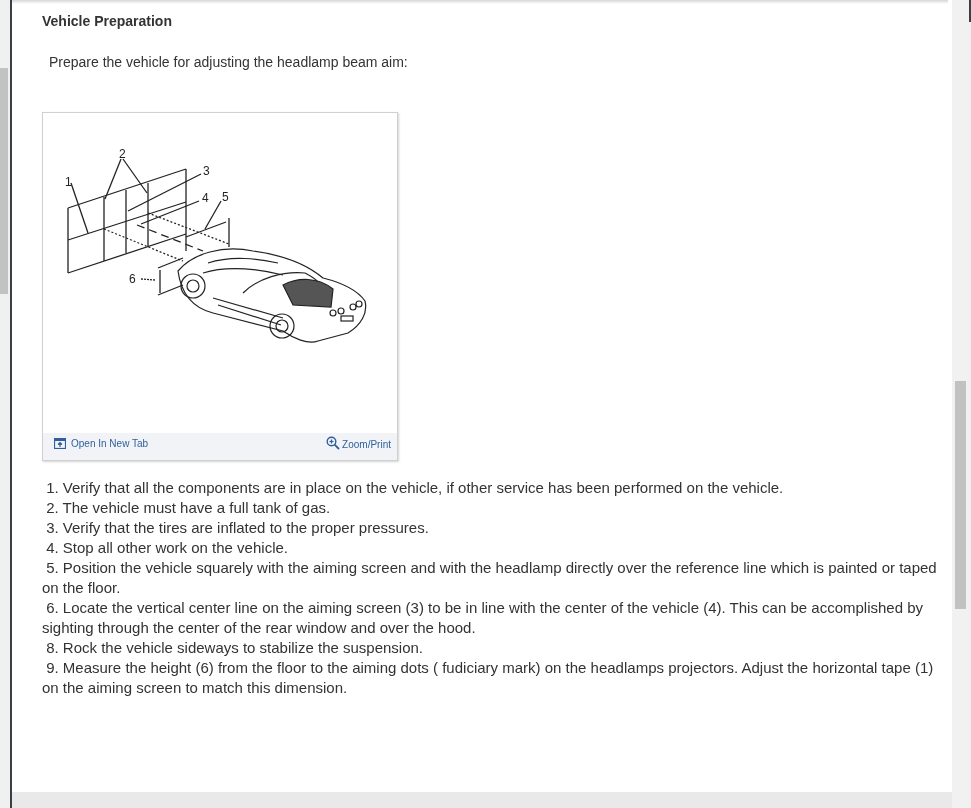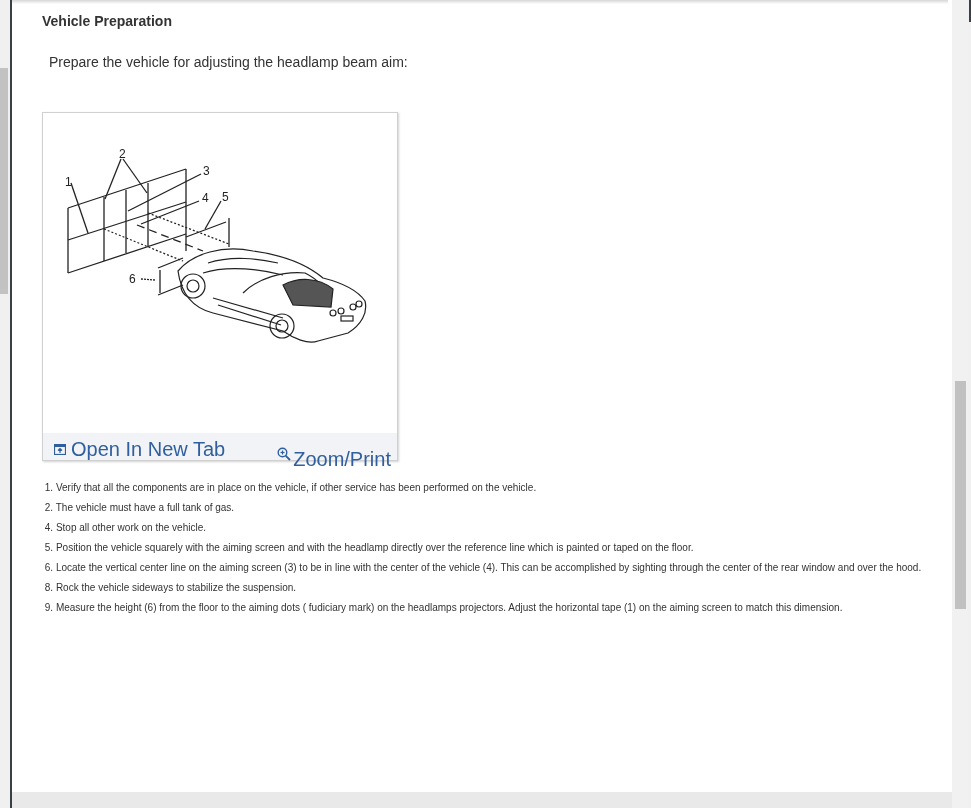--- a/index.html
+++ b/index.html
@@ -79,35 +79,35 @@
   }
   .figure-bar {
     position: absolute;
     left: 0; bottom: 0;
     width: 354px; height: 27px;
     background: #f1f3f6;
   }
   .fig-link {
     position: absolute;
     top: 5px;
-    font-size: 20px;
+    font-size: 10px;
     color: #2f5f9e;
     cursor: pointer;
     white-space: nowrap;
     display: flex;
     align-items: center;
   }
   .fig-link.open { left: 11px; }
   .fig-link.zoom { right: 6px; top: 3px; }
   .fig-link svg { margin-right: 5px; }
   .steps {
     position: absolute;
     left: 0; top: 478px;
     width: 896px;
-    font-size: 10px;
+    font-size: 15px;
     line-height: 20px;
     color: #333333;
   }
   .steps p { margin: 0; }
   
   .vscroll {
     position: absolute;
     left: 952px; top: 0;
     width: 16px; height: 808px;
     background: #f1f1f1;
@@ -217,28 +217,29 @@
           </svg>
           <span>Open In New Tab</span>
         </div>
         <div class="fig-link zoom">
           <svg width="14" height="14" viewBox="0 0 14 14" style="margin-right:2px">
             <circle cx="5.5" cy="5.5" r="4.3" fill="none" stroke="#2f5f9e" stroke-width="1.4"></circle>
             <line x1="8.6" y1="8.6" x2="13" y2="13" stroke="#2f5f9e" stroke-width="1.8"></line>
             <line x1="3.5" y1="5.5" x2="7.5" y2="5.5" stroke="#2f5f9e" stroke-width="1.2"></line>
             <line x1="5.5" y1="3.5" x2="5.5" y2="7.5" stroke="#2f5f9e" stroke-width="1.2"></line>
           </svg>
-          <span style="margin-top:12px">Zoom/Print</span>
+          <span style="margin-top:2px">Zoom/Print</span>
         </div>
       </div>
     </div>
 
     <div class="steps">
       <p style="white-space:pre-wrap"> 1. Verify that all the components are in place on the vehicle, if other service has been performed on the vehicle.</p>
       <p style="white-space:pre-wrap"> 2. The vehicle must have a full tank of gas.</p>
+      <p style="white-space:pre-wrap"> 3. Verify that the tires are inflated to the proper pressures.</p>
       <p style="white-space:pre-wrap"> 4. Stop all other work on the vehicle.</p>
       <p style="white-space:pre-wrap"> 5. Position the vehicle squarely with the aiming screen and with the headlamp directly over the reference line which is painted or taped on the floor.</p>
       <p style="white-space:pre-wrap"> 6. Locate the vertical center line on the aiming screen (3) to be in line with the center of the vehicle (4). This can be accomplished by sighting through the center of the rear window and over the hood.</p>
       <p style="white-space:pre-wrap"> 8. Rock the vehicle sideways to stabilize the suspension.</p>
       <p style="white-space:pre-wrap"> 9. Measure the height (6) from the floor to the aiming dots ( fudiciary mark) on the headlamps projectors. Adjust the horizontal tape (1) on the aiming screen to match this dimension.</p>
     </div>
   </div>
 </div>
 
 <div class="vscroll">

